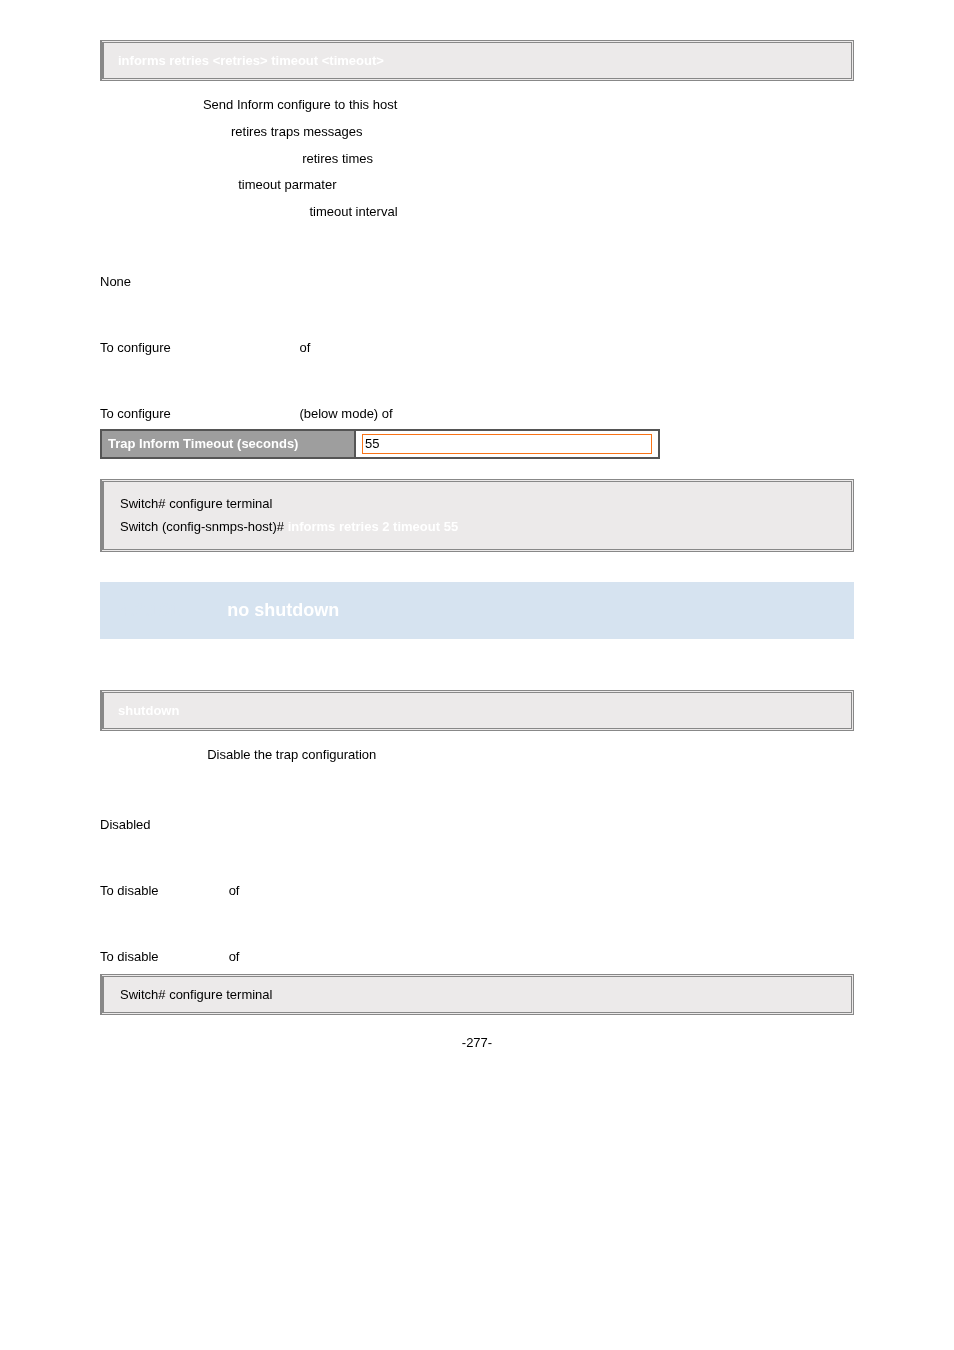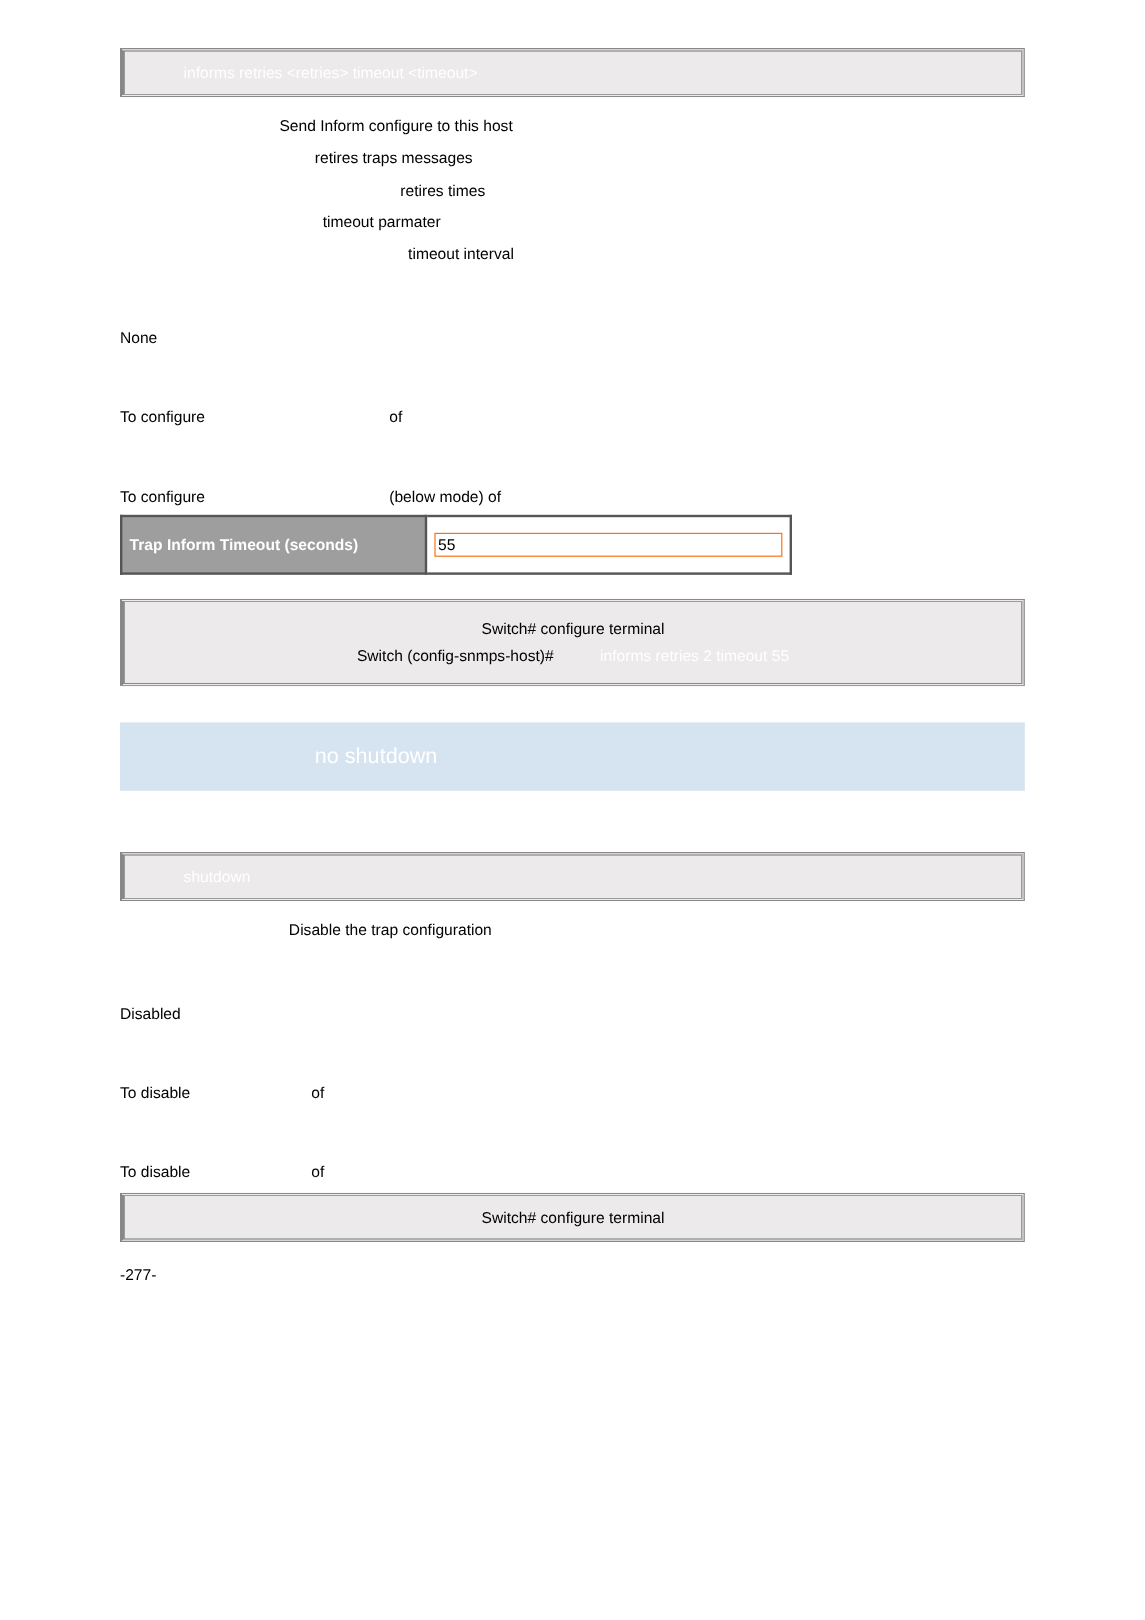--- a/index.html
+++ b/index.html
@@ -28,32 +28,32 @@
   }
   .indent-1 { margin-left: 28px; }
   .indent-2 { margin-left: 64px; }
   .indent-3 { margin-left: 120px; }
   .section-label {
     margin-top: 26px;
     margin-bottom: 10px;
     font-weight: bold;
     font-size: 13px;
   }
-  .bold { font-weight: normal; margin-left: 35px; }
+  .bold { font-weight: bold; }
   .line { margin: 6px 0; }
   .small-gap { display: inline-block; width: 20px; }
   .mid-gap { display: inline-block; width: 40px; }
   .table-embed {
     border-collapse: collapse;
     margin: 8px 0 20px 0;
     width: 560px;
   }
   .table-embed td {
     border: 2px solid #555;
-    padding: 13px 6px;
+    padding: 3px 6px;
     font-size: 13px;
   }
   .table-embed td.header-cell {
     background: #9e9e9e;
     color: #fff;
     font-weight: bold;
     width: 240px;
   }
   .table-embed input {
     width: 98%;
@@ -62,34 +62,34 @@
     font-size: 13px;
     padding: 0 2px;
   }
   .example-box {
     border: 3px double #888;
     border-left: 4px solid #888;
     background: #eceaea;
     padding: 10px 16px;
     margin: 10px 0;
     line-height: 1.8;
-    text-align: center;
   }
   .cmd-banner {
     background: #d6e3f0;
     padding: 18px 20px;
     margin: 30px 0 20px 0;
     min-height: 18px;
   }
   .cmd-banner .num {
     font-weight: bold;
     font-size: 18px;
     color: #d6e3f0;
   }
   .footer {
+    text-align: center;
     font-size: 13px;
     margin-top: 20px;
   }
   .hidden-white { color: #fff; }
 </style>
 </head>
 <body>
 
 <div class="page">
 

